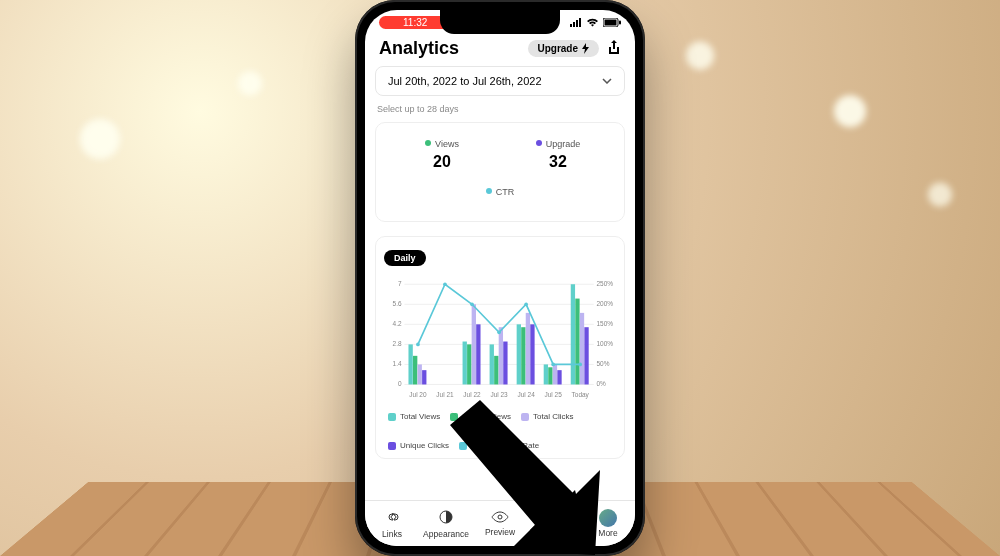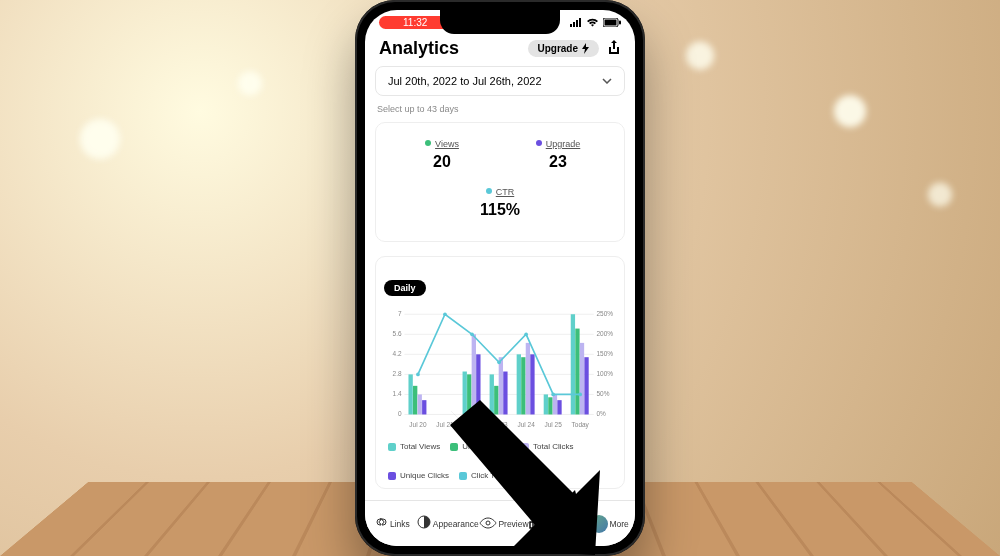--- a/index.html
+++ b/index.html
@@ -37,31 +37,31 @@
   .header-actions { display:flex; gap:8px; align-items:center; }
   .upgrade-btn { background:#e3e3e3; border-radius:14px; padding:3px 9px; font-size:10px; font-weight:600; display:flex; align-items:center; gap:3px; }
   .share-btn { font-size:15px; line-height:1; }
   .content { position:absolute; top:56px; bottom:46px; left:0; right:0; overflow:hidden; padding:0 10px; }
   .date-picker { border:1px solid #e6e6e6; border-radius:8px; padding:8px 12px; font-size:11px; display:flex; justify-content:space-between; align-items:center; margin-bottom:6px; background:#fff; }
   .hint { font-size:9px; color:#8a8a8a; padding:2px 2px 8px; }
   .stats-card { background:#fff; border:1px solid #eee; border-radius:10px; padding:10px 8px 12px; display:flex; flex-wrap:wrap; }
   .stat { width:50%; text-align:center; margin-bottom:10px; }
   .stat.full { width:100%;text-align:center; }
   .stat .dot { display:inline-block; width:6px; height:6px; border-radius:50%; margin-right:4px; vertical-align:middle; }
-  .stat .label { font-size:9px; color:#555;text-decoration:underline; }
+  .stat .label { font-size:9px; color:#555; }
   .stat .value { font-size:16px; font-weight:700; margin-top:2px; }
-  .chart-card { margin-top:14px; background:#fff; border:1px solid #eee; border-radius:10px; padding:20px 8px 8px; }
+  .chart-card { margin-top:14px; background:#fff; border:1px solid #eee; border-radius:10px; padding:10px 8px 8px; }
   .daily-pill { display:inline-block; background:#000; color:#fff; font-size:9px; font-weight:600; padding:3px 10px; border-radius:12px; margin-bottom:8px; }
   .chart-wrap { position:relative; width:100%; height:130px; }
   .chart-svg { width:100%; height:100%; display:block; }
   .legend { display:flex; flex-wrap:wrap; gap:20px 10px; padding:8px 4px 0; }
   .legend-item { display:flex; align-items:center; gap:4px; font-size:8px; color:#444; }
   .legend-sw { width:8px; height:8px; border-radius:2px; }
   .tabbar { position:absolute; bottom:0; left:0; right:0; height:46px; background:#fff; border-top:1px solid #e5e5e5; display:flex; }
-  .tab { flex:1; display:flex; flex-direction:row; align-items:center; justify-content:center; gap:1px; font-size:8.5px; color:#333; }
+  .tab { flex:1; display:flex; flex-direction:column; align-items:center; justify-content:center; gap:1px; font-size:8.5px; color:#333; }
   .tab .ticon { font-size:16px; line-height:1; color:#333;}
   .tab.active { font-weight:700; }
   .tab.active::before { content:""; position:absolute; top:0; width:40px; height:2px; background:#000;}
   .tab { position:relative; }
   .avatar { width:18px; height:18px; border-radius:50%; background:linear-gradient(135deg,#6a8,#47a); }
   
   .arrow { position:absolute; left:430px; top:390px; width:170px; height:170px; z-index:40; pointer-events:none; }
   .arrow svg{width:100%;height:100%;}
   .axis-text { font-size:7px; fill:#888; }
   .bar-tv { fill:#5fd0ca; }
@@ -120,34 +120,33 @@
         </div>
       </div>
 
       <div class="content">
         <div class="date-picker">
           <span>Jul 20th, 2022 to Jul 26th, 2022</span>
           <svg width="10" height="6" viewBox="0 0 10 6">
               <path d="M1 1 L5 5 L9 1" stroke="#555" stroke-width="1.5" fill="none"></path>
             </svg>
         </div>
-        <div class="hint">Select up to 43 days</div>
+        <div class="hint">Select up to 28 days</div>
 
         <div class="stats-card">
           <div class="stat">
             <div><span class="dot" style="background:#3cbf7a"></span><span class="label">Views</span></div>
             <div class="value">20</div>
           </div>
           <div class="stat">
             <div><span class="dot" style="background:#6b4fe0"></span><span class="label">Upgrade</span></div>
-            <div class="value">23</div>
+            <div class="value">32</div>
           </div>
           <div class="stat full">
             <div><span class="dot" style="background:#5ac8d8"></span><span class="label">CTR</span></div>
-            <div class="value">115%</div>
           </div>
         </div>
 
         <div class="chart-card">
           <span class="daily-pill">Daily</span>
           <div class="chart-wrap">
             <svg class="chart-svg" id="chart-svg" viewBox="0 0 250 130">
                 <line class="grid-line" x1="22" y1="114" x2="226" y2="114"></line>
                 <text class="axis-text" x="19" y="116" text-anchor="end">0</text>
                 <line class="grid-line" x1="22" y1="92.4" x2="226" y2="92.4"></line>

